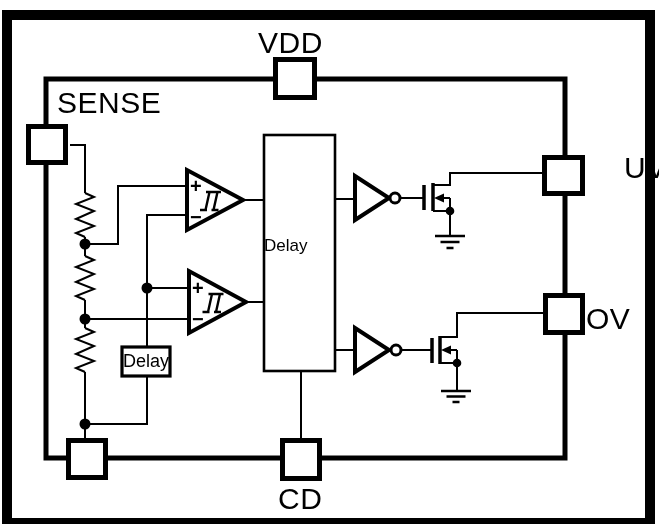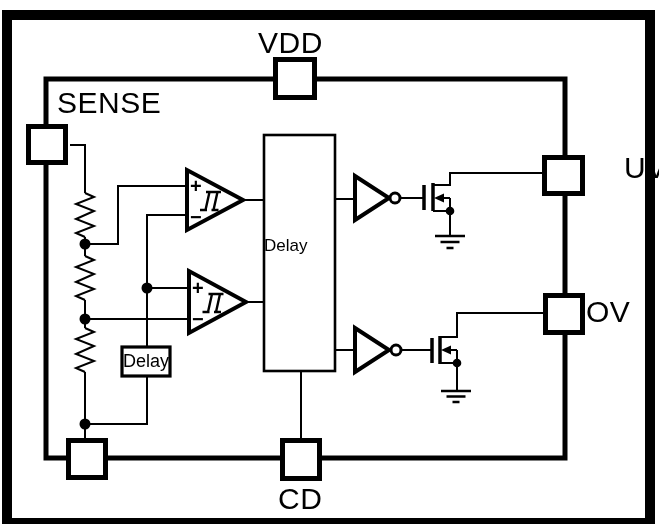--- a/index.html
+++ b/index.html
@@ -131,21 +131,21 @@
   <div class="pin" style="left:273px;top:49px;width:44px;height:43px"></div>
   <div class="pin" style="left:26px;top:116px;width:42px;height:41px"></div>
   <div class="pin" style="left:542px;top:147px;width:43px;height:41px"></div>
   <div class="pin" style="left:543px;top:285px;width:42px;height:42px"></div>
   <div class="pin" style="left:66px;top:430px;width:42px;height:42px"></div>
   <div class="pin" style="left:280px;top:430px;width:42px;height:43px"></div>
 
   <span class="lbl pinlbl" style="left:258px;top:20px">VDD</span>
   <span class="lbl pinlbl" style="left:57px;top:80px">SENSE</span>
   <span class="lbl pinlbl" style="left:624px;top:145px">UV</span>
-  <span class="lbl pinlbl" style="left:586px;top:289px">OV</span>
+  <span class="lbl pinlbl" style="left:586px;top:296px">OV</span>
   <span class="lbl pinlbl" style="left:278px;top:476px">CD</span>
 
   <div class="delaytxt">
     <div>Delay</div>
   </div>
   <div class="vreftxt">Delay</div>
 
   <span class="lbl sgn" style="left:190px;top:168px">+</span>
   <span class="lbl sgn" style="left:190px;top:199px">−</span>
   <span class="lbl sgn" style="left:192px;top:270px">+</span>

